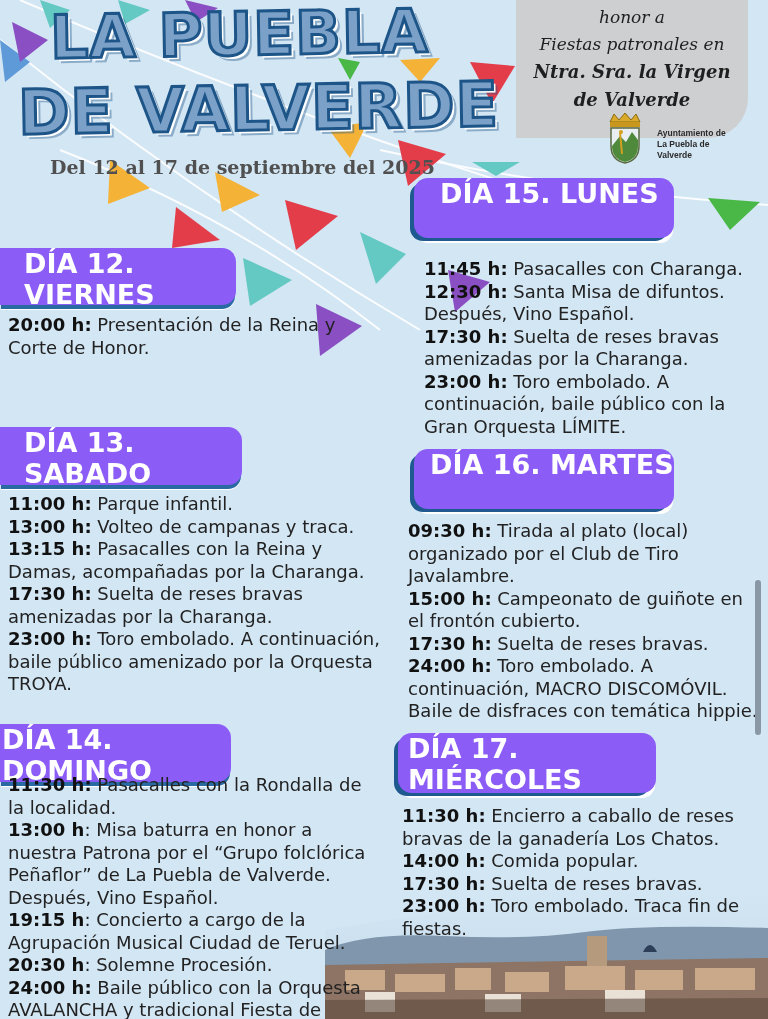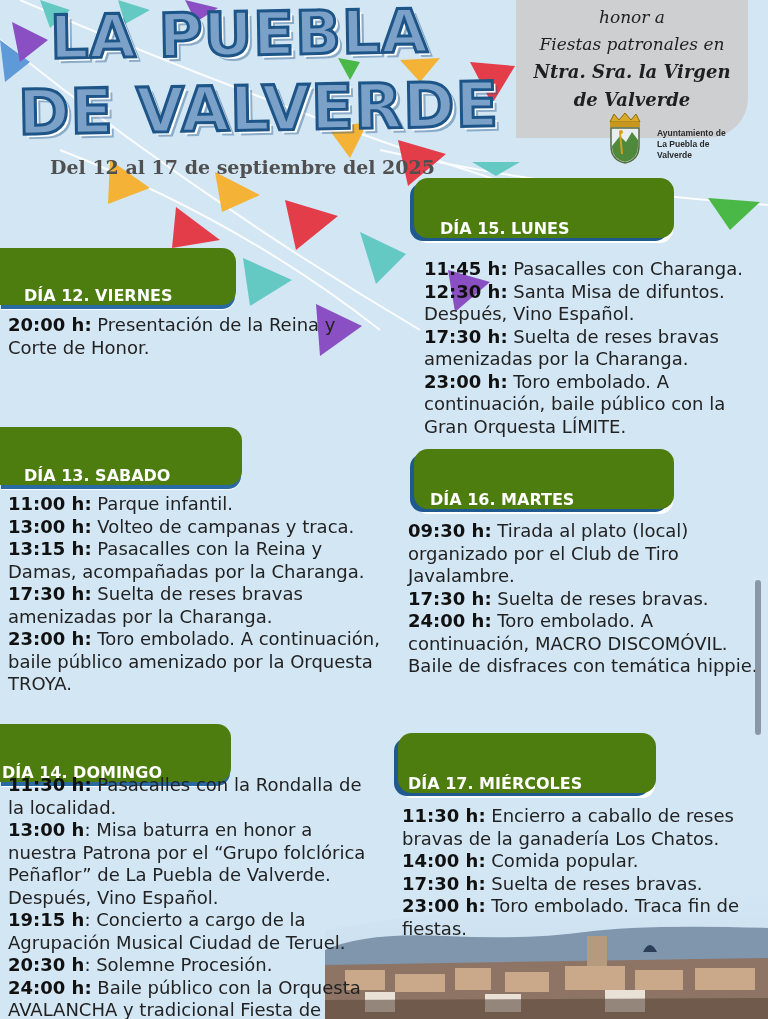--- a/index.html
+++ b/index.html
@@ -40,26 +40,26 @@
   .honor-box .sub { font-size: 17px; line-height: 27px; }
   .honor-box .main { font-size: 18px; font-weight: bold; line-height: 28px; }
   .coat { position: absolute; left: 606px; top: 112px; z-index: 4; width: 38px; height: 52px; }
   .ayto {
     position: absolute; left: 646px; top: 128px; z-index: 4;
     font-family: "Liberation Sans", sans-serif; font-weight: bold;
     font-size: 8.5px; line-height: 11px; color: #2a2a2a; margin-left: 11px;
   }
   .day-header {
     position: absolute; z-index: 4;
-    background: #4d7c0f;
+    background: #8b5cf6;
     border-radius: 0 14px 14px 0;
     color: #ffffff;
     font-family: "DejaVu Sans", sans-serif; font-weight: bold;
-    font-size: 16px;
-    display: flex; align-items: flex-end;
+    font-size: 27px;
+    display: flex; align-items: flex-start;
     box-shadow: 0 5px 0 -1px #2a6aa3, 0 6px 0 -1px #ffffff;
   }
   .day-header.right { border-radius: 14px; box-shadow: -5px 4px 0 -1px #1e5a8f, 0 6px 0 -1px #ffffff; }
   .events {
     position: absolute; z-index: 4;
     font-family: "DejaVu Sans", sans-serif;
     font-size: 18px; line-height: 22.5px;
     color: #222;
   }
   .ev { display: block; }
@@ -195,20 +195,21 @@
   <span class="ev"><b>12:30 h:</b><span> Santa Misa de difuntos. Después, Vino Español.</span></span>
   <span class="ev"><b>17:30 h:</b><span> Suelta de reses bravas amenizadas por la Charanga.</span></span>
   <span class="ev"><b>23:00 h:</b><span> Toro embolado. A continuación, baile público con la Gran Orquesta LÍMITE.</span></span>
 </div>
 
 <div class="day-header right" style="left:414px; top:449px; width:260px; height:60px; padding-left:16px;">
   <span>DÍA 16. MARTES</span>
 </div>
 <div class="events" style="left:408px; top:520px; width:350px;">
   <span class="ev"><b>09:30 h:</b><span> Tirada al plato (local) organizado por el Club de Tiro Javalambre.</span></span>
+  <span class="ev"><b>15:00 h:</b><span> Campeonato de guiñote en el frontón cubierto.</span></span>
   <span class="ev"><b>17:30 h:</b><span> Suelta de reses bravas.</span></span>
   <span class="ev"><b>24:00 h:</b><span> Toro embolado. A continuación, MACRO DISCOMÓVIL. Baile de disfraces con temática hippie.</span></span>
 </div>
 
 <div class="day-header right" style="left:398px; top:733px; width:258px; height:60px; padding-left:10px;">
   <span>DÍA 17. MIÉRCOLES</span>
 </div>
 <div class="events" style="left:402px; top:805px; width:360px;">
   <span class="ev"><b>11:30 h:</b><span> Encierro a caballo de reses bravas de la ganadería Los Chatos.</span></span>
   <span class="ev"><b>14:00 h:</b><span> Comida popular.</span></span>

